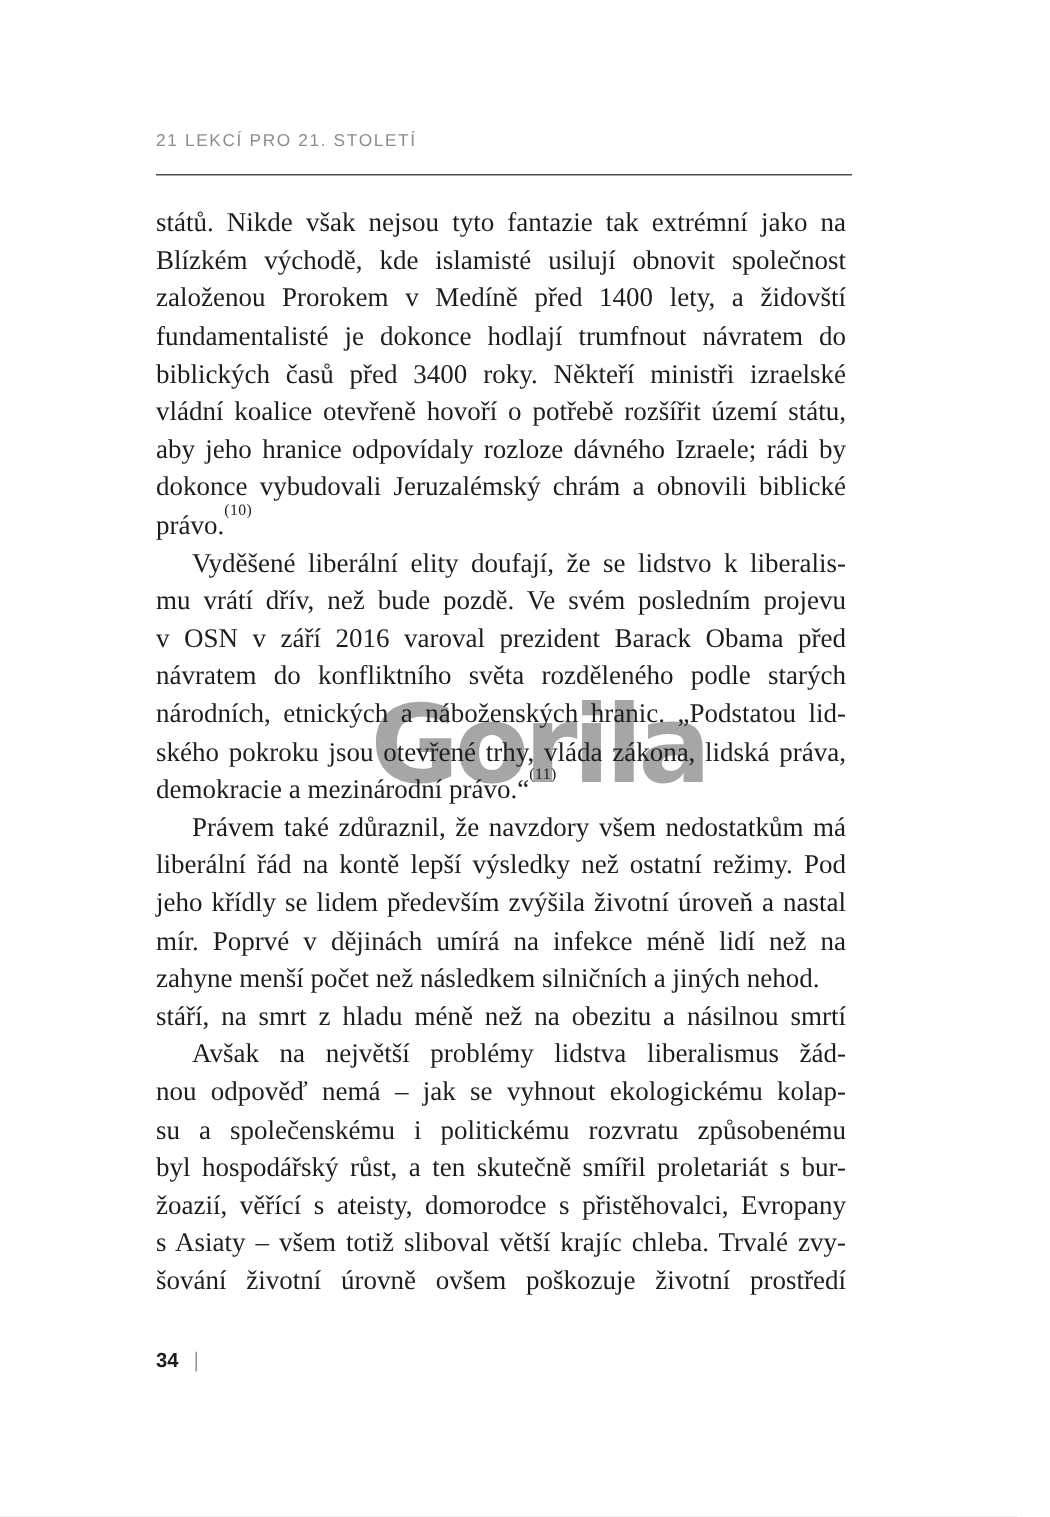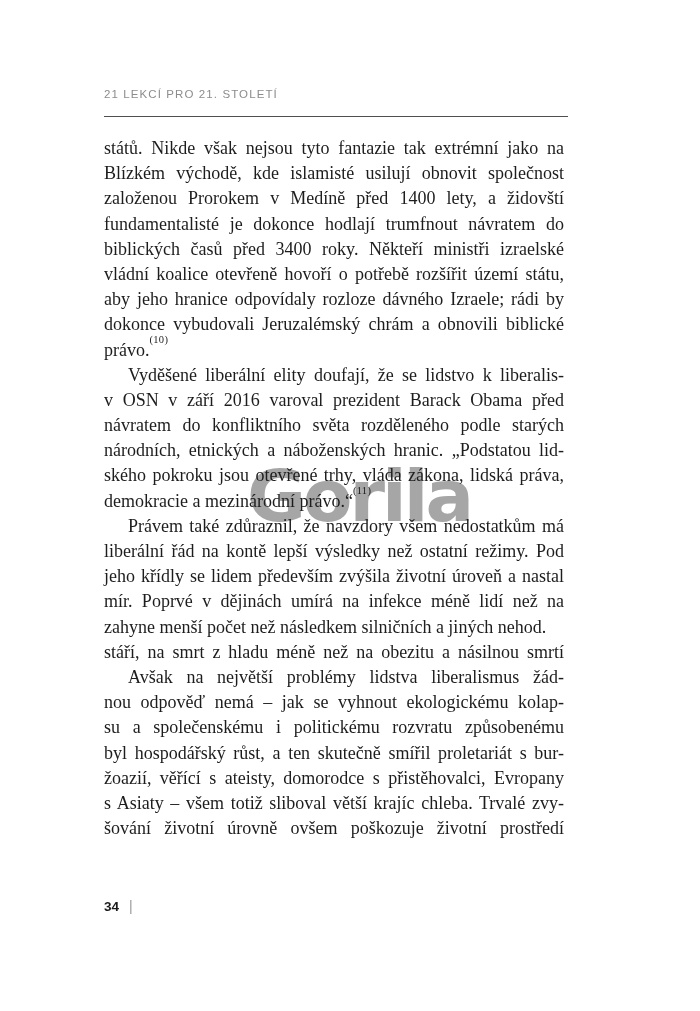--- a/index.html
+++ b/index.html
@@ -75,20 +75,21 @@
         <div class="line"><span>založenou Prorokem v Medíně před 1400 lety, a židovští</span></div>
         <div class="line"><span>fundamentalisté je dokonce hodlají trumfnout návratem do</span></div>
         <div class="line"><span>biblických časů před 3400 roky. Někteří ministři izraelské</span></div>
         <div class="line"><span>vládní koalice otevřeně hovoří o potřebě rozšířit území státu,</span></div>
         <div class="line"><span>aby jeho hranice odpovídaly rozloze dávného Izraele; rádi by</span></div>
         <div class="line"><span>dokonce vybudovali Jeruzalémský chrám a obnovili biblické</span></div>
         <div class="line left"><span>právo.</span><sup>(10)</sup></div>
       </div>
       <div>
         <div class="line indent"><span>Vyděšené liberální elity doufají, že se lidstvo k liberalis-</span></div>
+        <div class="line"><span>mu vrátí dřív, než bude pozdě. Ve svém posledním projevu</span></div>
         <div class="line"><span>v OSN v září 2016 varoval prezident Barack Obama před</span></div>
         <div class="line"><span>návratem do konfliktního světa rozděleného podle starých</span></div>
         <div class="line"><span>národních, etnických a náboženských hranic. „Podstatou lid-</span></div>
         <div class="line"><span>ského pokroku jsou otevřené trhy, vláda zákona, lidská práva,</span></div>
         <div class="line left"><span>demokracie a mezinárodní právo.“</span><sup>(11)</sup></div>
       </div>
       <div>
         <div class="line indent"><span>Právem také zdůraznil, že navzdory všem nedostatkům má</span></div>
         <div class="line"><span>liberální řád na kontě lepší výsledky než ostatní režimy. Pod</span></div>
         <div class="line"><span>jeho křídly se lidem především zvýšila životní úroveň a nastal</span></div>

